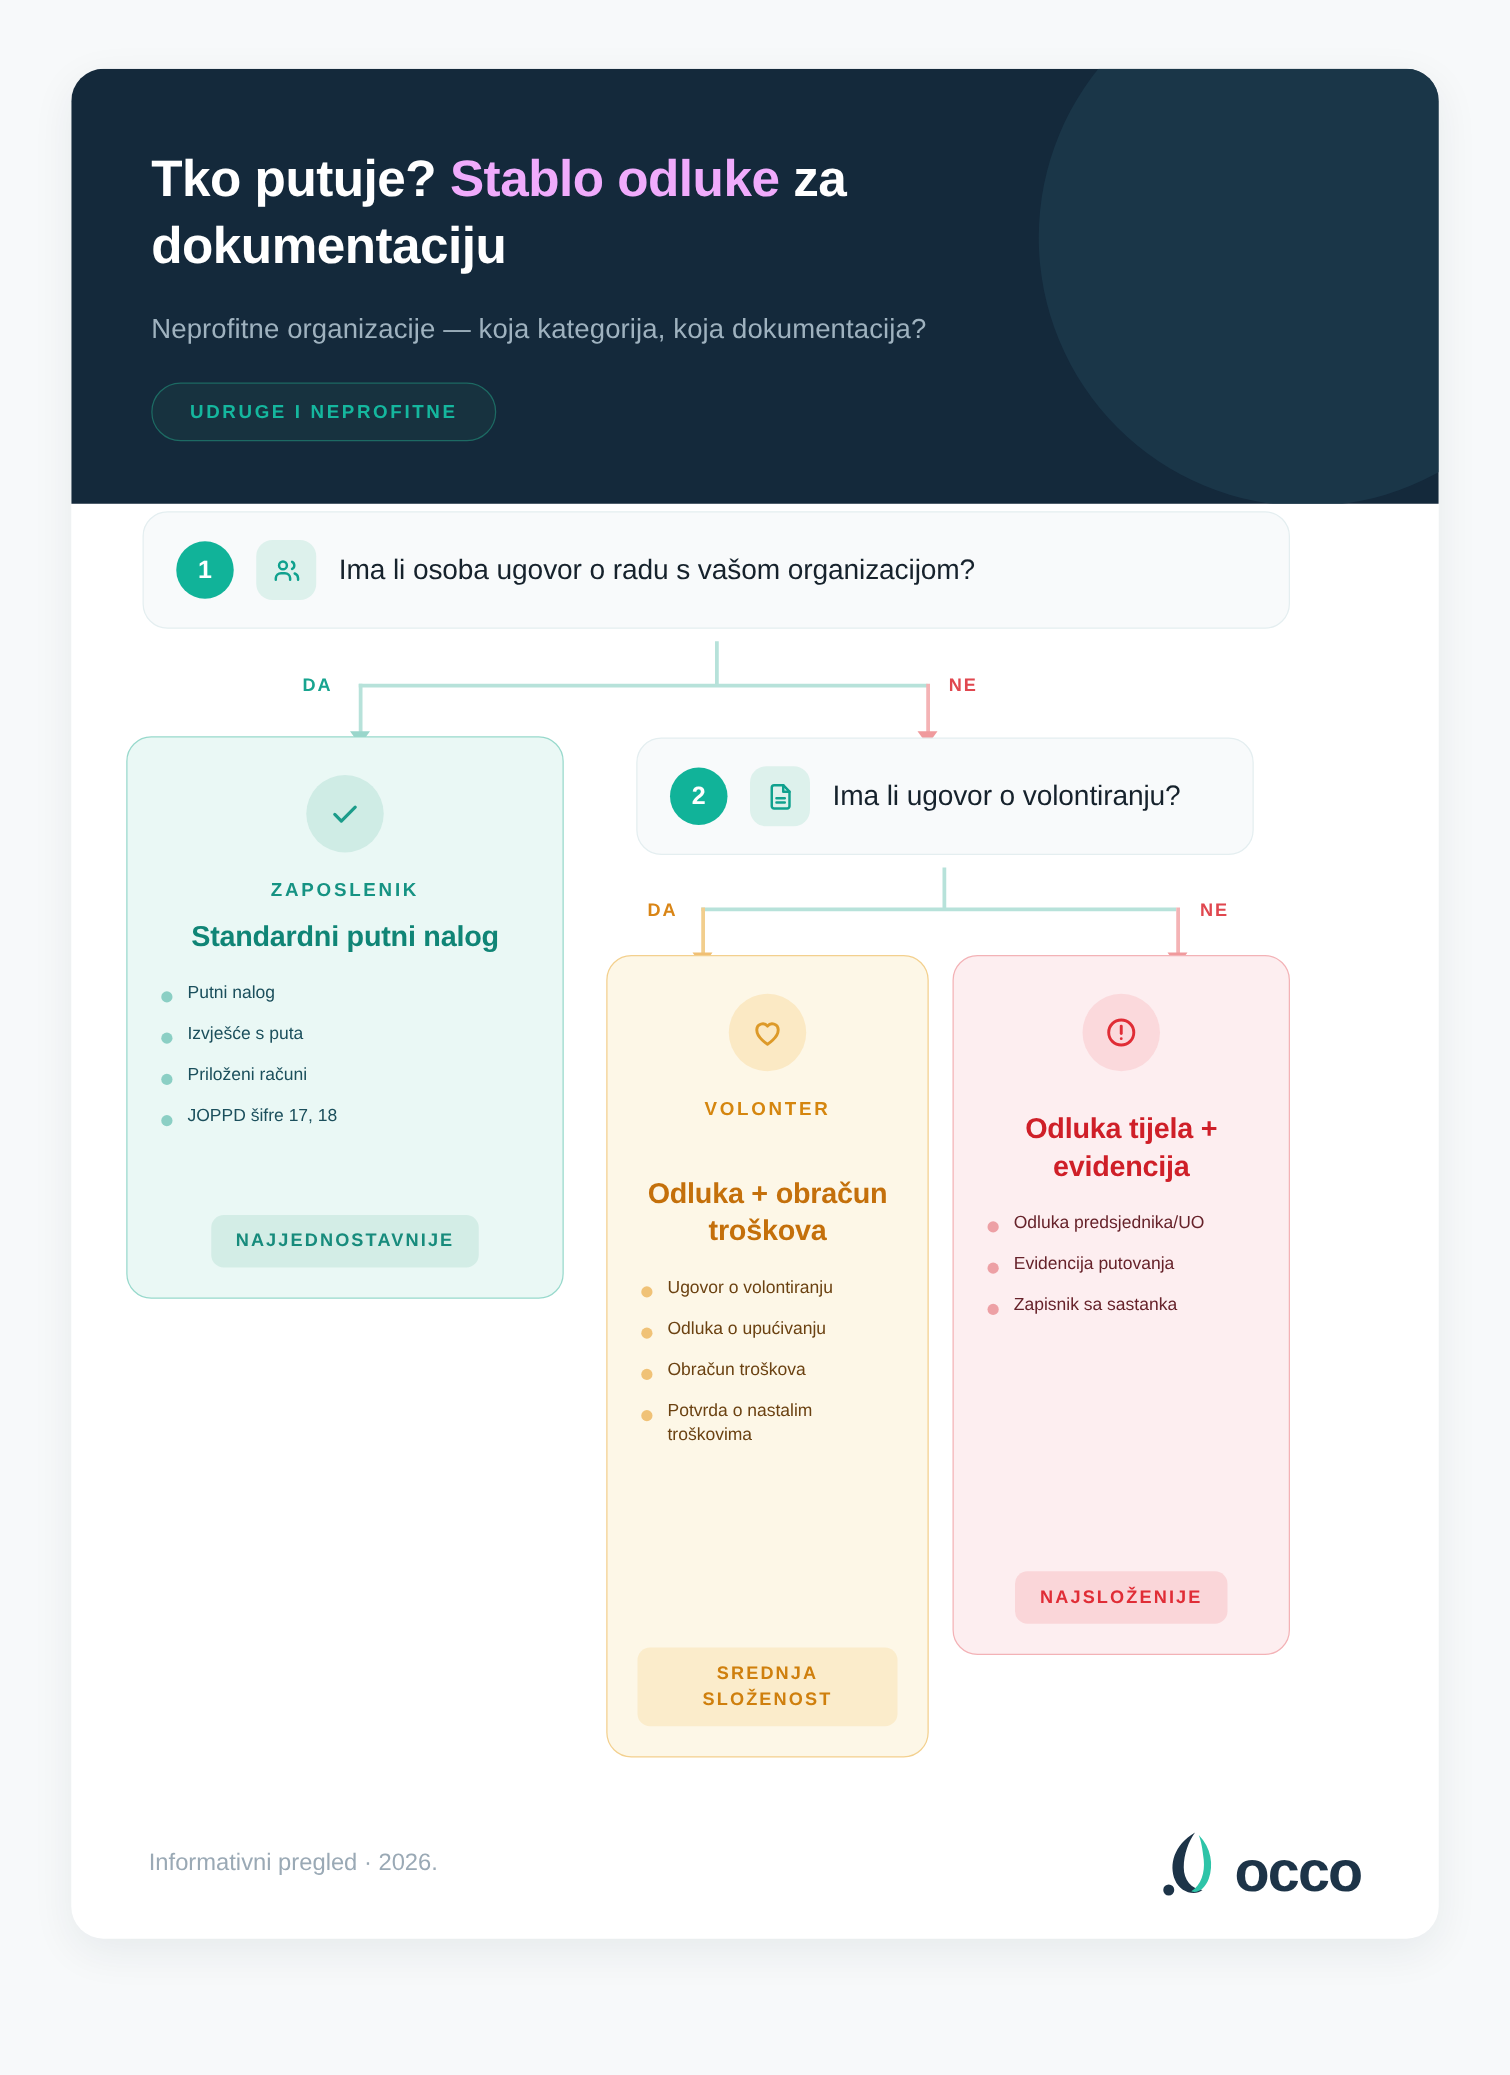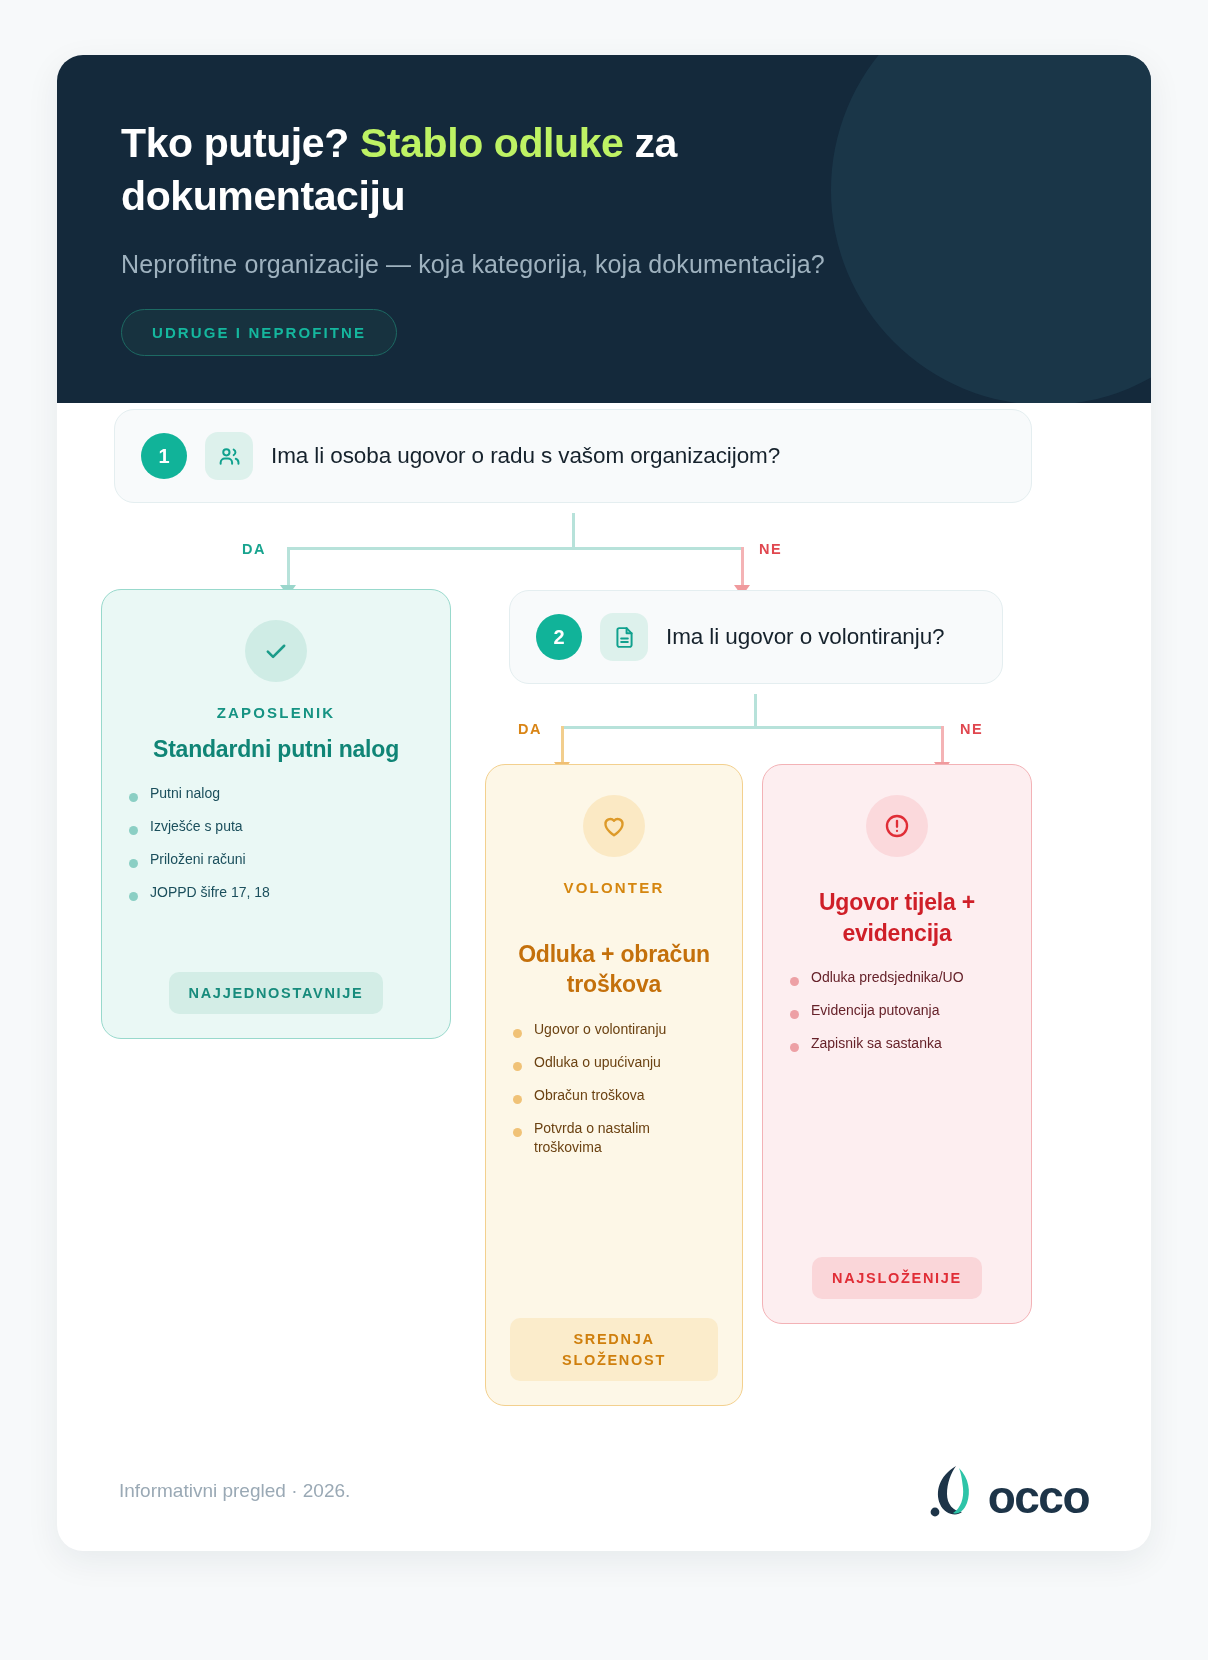--- a/index.html
+++ b/index.html
@@ -47,24 +47,24 @@
   }
   .hero-inner { position: relative; z-index: 2; }
   h1.hero-title {
     font-size: 41px;
     line-height: 1.3;
     font-weight: 700;
     color: #ffffff;
     letter-spacing: -0.4px;
     max-width: 720px;
   }
-  h1.hero-title .accent { color: #bef264; }
+  h1.hero-title .accent { color: #f0abfc; }
   .hero-sub {
     margin-top: 26px;
-    font-size: 25px;
+    font-size: 22px;
     color: #9fb2bf;
     font-weight: 400;
     letter-spacing: .1px;
   }
   .hero-pill {
     display: inline-block;
     margin-top: 30px;
     padding: 14px 30px;
     border: 1.6px solid #1d6a63;
     border-radius: 999px;
@@ -358,21 +358,21 @@
       </div>
 
       <div class="ocard red" style="left:705px; top:361px; width:270px; height:560px;">
         <div class="obadge-icon">
           <svg viewBox="0 0 24 24" fill="none" stroke="#e02d36" stroke-width="2" stroke-linecap="round" stroke-linejoin="round">
             <circle cx="12" cy="12" r="8.6"></circle>
             <path d="M12 7.6v5.1"></path>
             <circle cx="12" cy="16.2" r="0.95" fill="#e02d36" stroke="none"></circle>
           </svg>
         </div>
-        <div class="otitle">Ugovor tijela + evidencija</div>
+        <div class="otitle">Odluka tijela + evidencija</div>
         <ul class="olist">
           <li>Odluka predsjednika/UO</li>
           <li>Evidencija putovanja</li>
           <li>Zapisnik sa sastanka</li>
         </ul>
         <div class="opill">NAJSLOŽENIJE</div>
       </div>
 
     </div>
 

